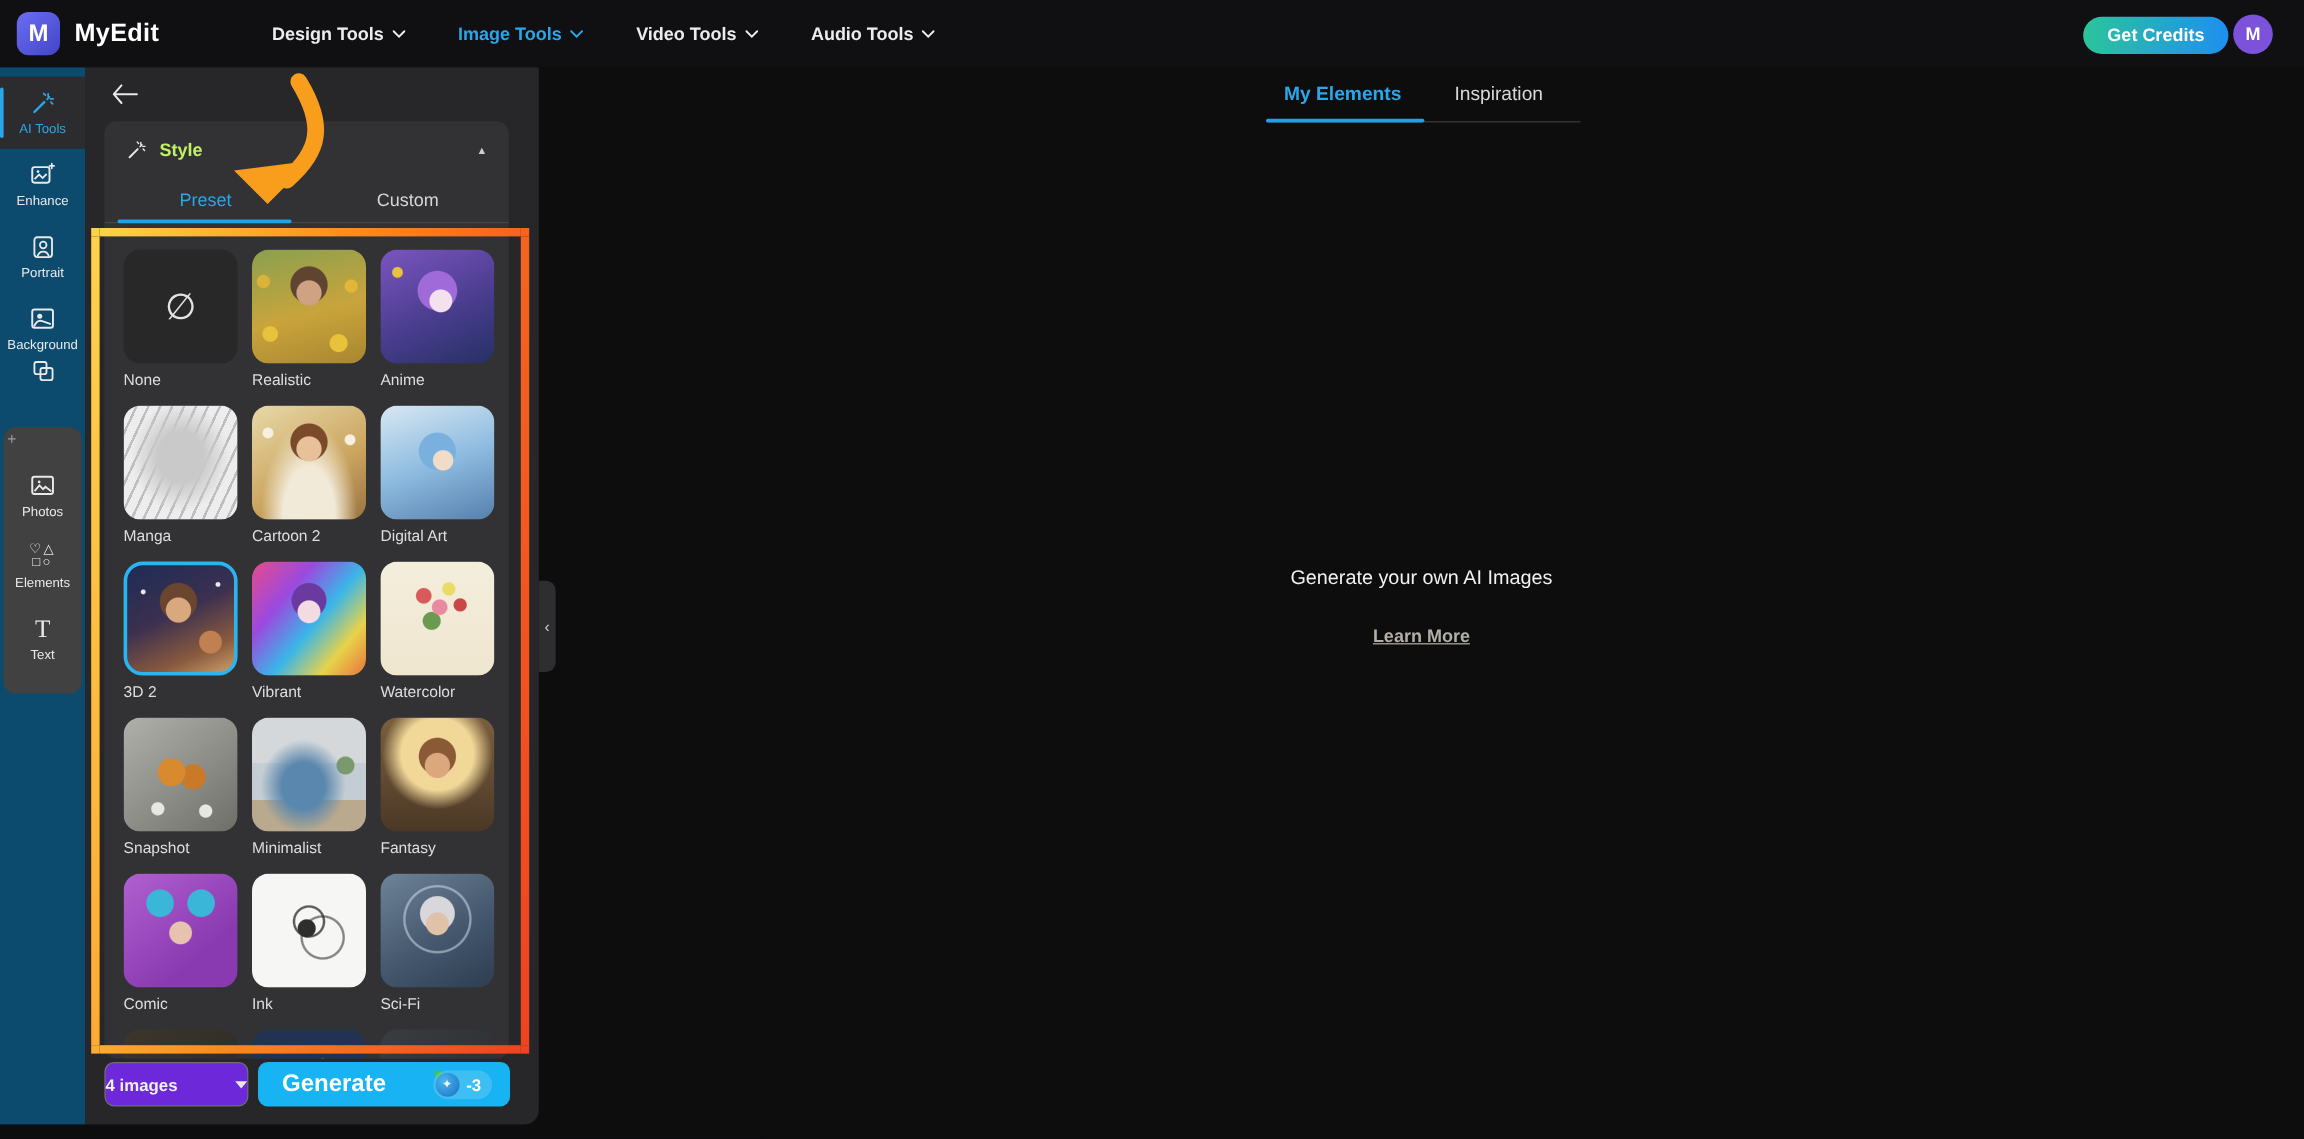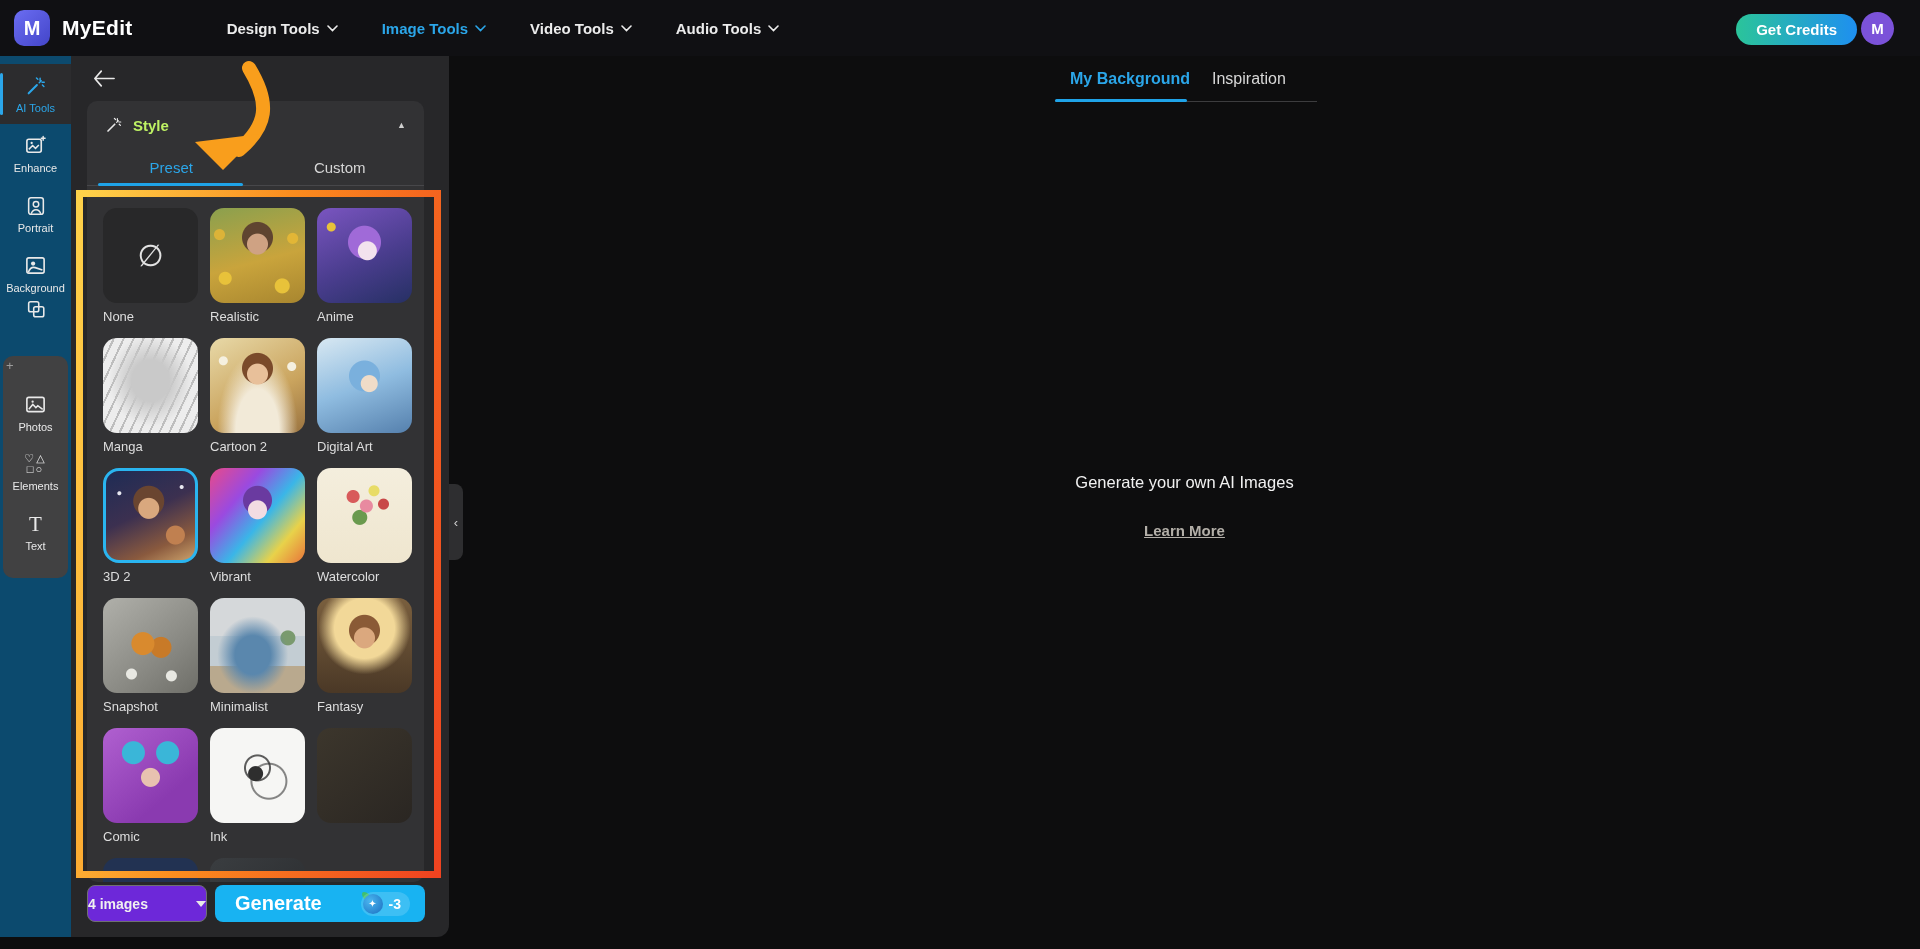--- a/index.html
+++ b/index.html
@@ -342,20 +342,24 @@
         </div>
         <div class="cell">
           <div class="thumb t12"></div>
           <div class="plabel">Comic</div>
         </div>
         <div class="cell">
           <div class="thumb t13"></div>
           <div class="plabel">Ink</div>
         </div>
         <div class="cell">
+          <div class="thumb t14"></div>
+          <div class="plabel">Sci-Fi</div>
+        </div>
+        <div class="cell">
             <div class="thumb p1"></div>
           </div>
         <div class="cell">
             <div class="thumb p2"></div>
           </div>
         <div class="cell">
             <div class="thumb p3"></div>
           </div>
       </div>
     </div>
@@ -378,21 +382,21 @@
         <span class="gen-cost">-3</span>
       </span>
     </div>
 
     <div class="collapse-handle">
       <span>‹</span>
     </div>
   </div>
 
   <div class="main">
-    <div class="main-tab active" style="left:621px;">My Background</div>
+    <div class="main-tab active" style="left:621px;">My Elements</div>
     <div class="main-tab inactive" style="left:763px;">Inspiration</div>
     <div class="tab-strip-line"></div>
     <div class="tab-strip-active"></div>
 
     <div class="empty-title">Generate your own AI Images</div>
     <div class="learn-more">
       <span>Learn More</span>
     </div>
   </div>
 

